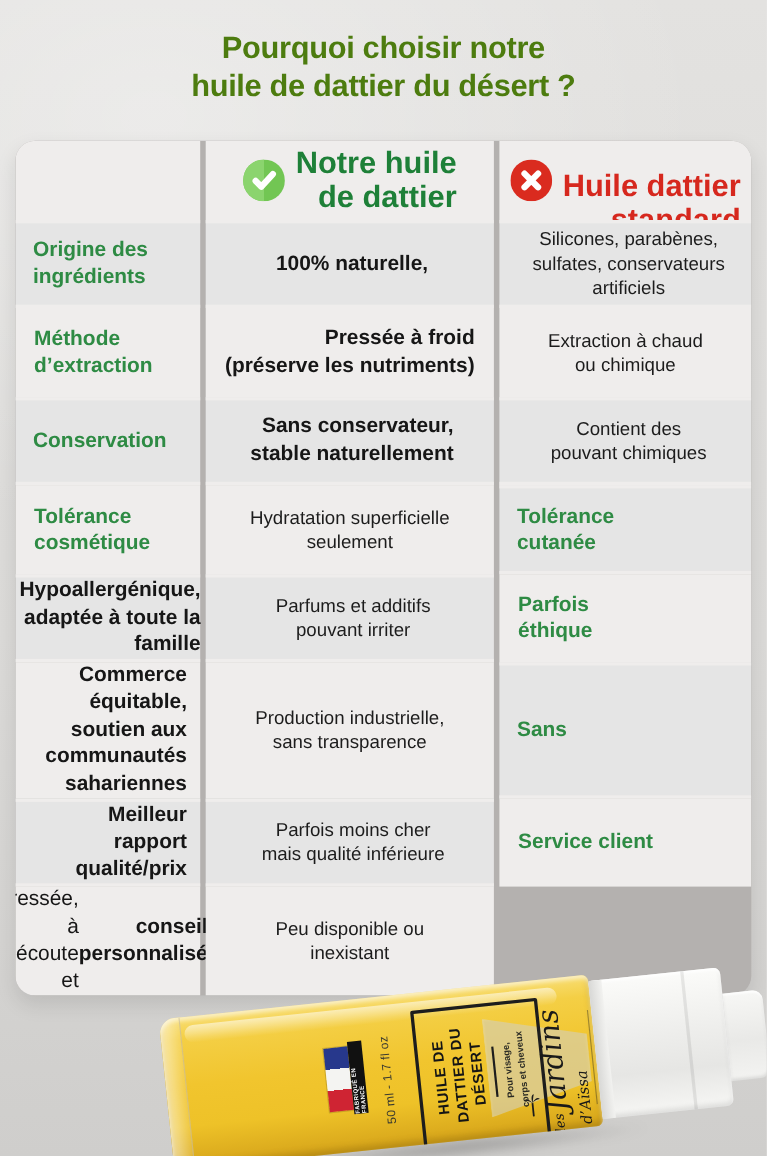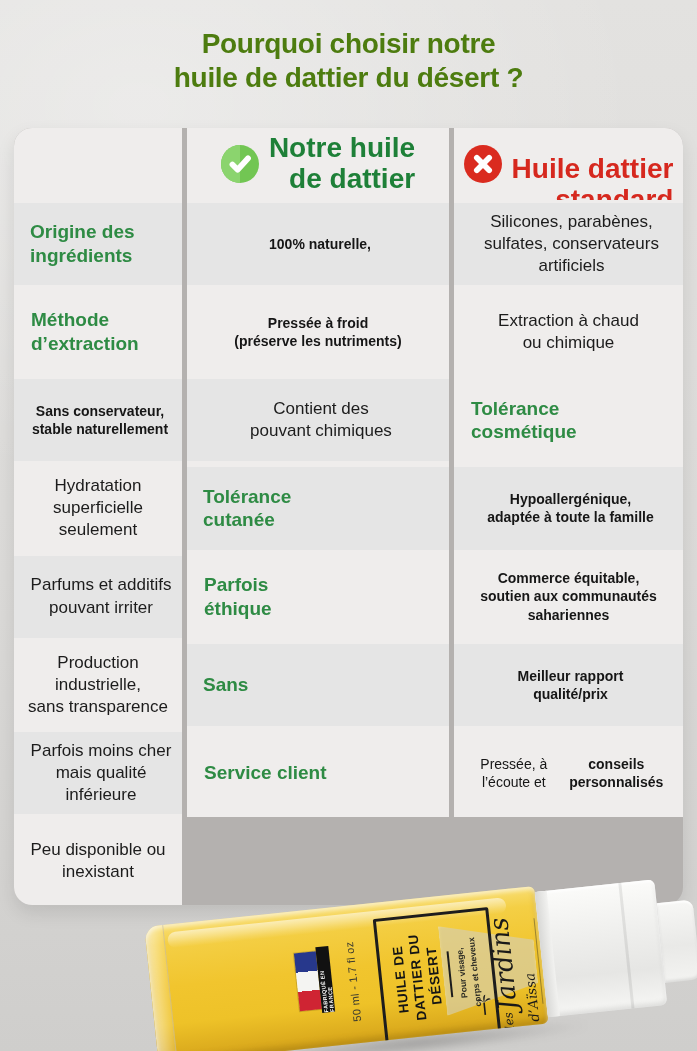--- a/index.html
+++ b/index.html
@@ -21,21 +21,21 @@
     position:absolute;left:14px;top:128px;width:669px;height:777px;
     background:#b4b1af;border-radius:18px;overflow:hidden;
     display:grid;grid-template-columns:168px 262px 229px;column-gap:5px;
     grid-template-rows:72px repeat(8,1fr);
     box-shadow:0 8px 18px rgba(0,0,0,.10);
   }
   .cell{background:#efedec;display:flex;align-items:center;justify-content:center;}
   .cell.taupe{background:#e5e5e5;border-top:3px solid #efedec;border-bottom:3px solid #efedec;padding-left:16px;}
   .c-label{justify-content:flex-start;padding-left:17px;padding-right:6px;
     color:#2e8b44;font-weight:700;font-size:19px;line-height:1.25;}
-  .c-ours{font-size:14px;color:#161616;text-align:center;line-height:1.3;padding:0 12px;}
+  .c-ours{font-size:19px;color:#161616;text-align:right;line-height:1.3;padding:0 12px;}
   .c-ours b{font-weight:700;}
   .c-std{font-size:17px;color:#1c1c1c;text-align:center;line-height:1.3;padding:0 10px;}
   .hdr{display:flex;align-items:center;justify-content:center;gap:10px;}
   .hdr-txt{font-size:28px;font-weight:700;line-height:1.1;text-align:right;}
   .hdr-ours .hdr-txt{color:#1e8038;}
   .hdr-std .hdr-txt{color:#d6281e;margin-top:41px;}
   .badge{width:38px;height:38px;flex:0 0 38px;}
   
   .bottle{position:absolute;left:150px;top:892px;width:548px;height:150px;
     transform:rotate(-6deg);}
@@ -127,20 +127,21 @@
 sulfates, conservateurs
 artificiels</div>
 
   <div class="cell c-label pre">Méthode
 d’extraction</div>
   <div class="cell c-ours pre"><b>Pressée à froid
 (préserve les nutriments)</b></div>
   <div class="cell c-std pre">Extraction à chaud
 ou chimique</div>
 
+  <div class="cell taupe c-label pre">Conservation</div>
   <div class="cell taupe c-ours pre"><b>Sans conservateur,
 stable naturellement</b></div>
   <div class="cell taupe c-std pre">Contient des
 pouvant chimiques</div>
 
   <div class="cell c-label pre">Tolérance
 cosmétique</div>
   <div class="cell c-std pre">Hydratation superficielle
 seulement</div>
 

